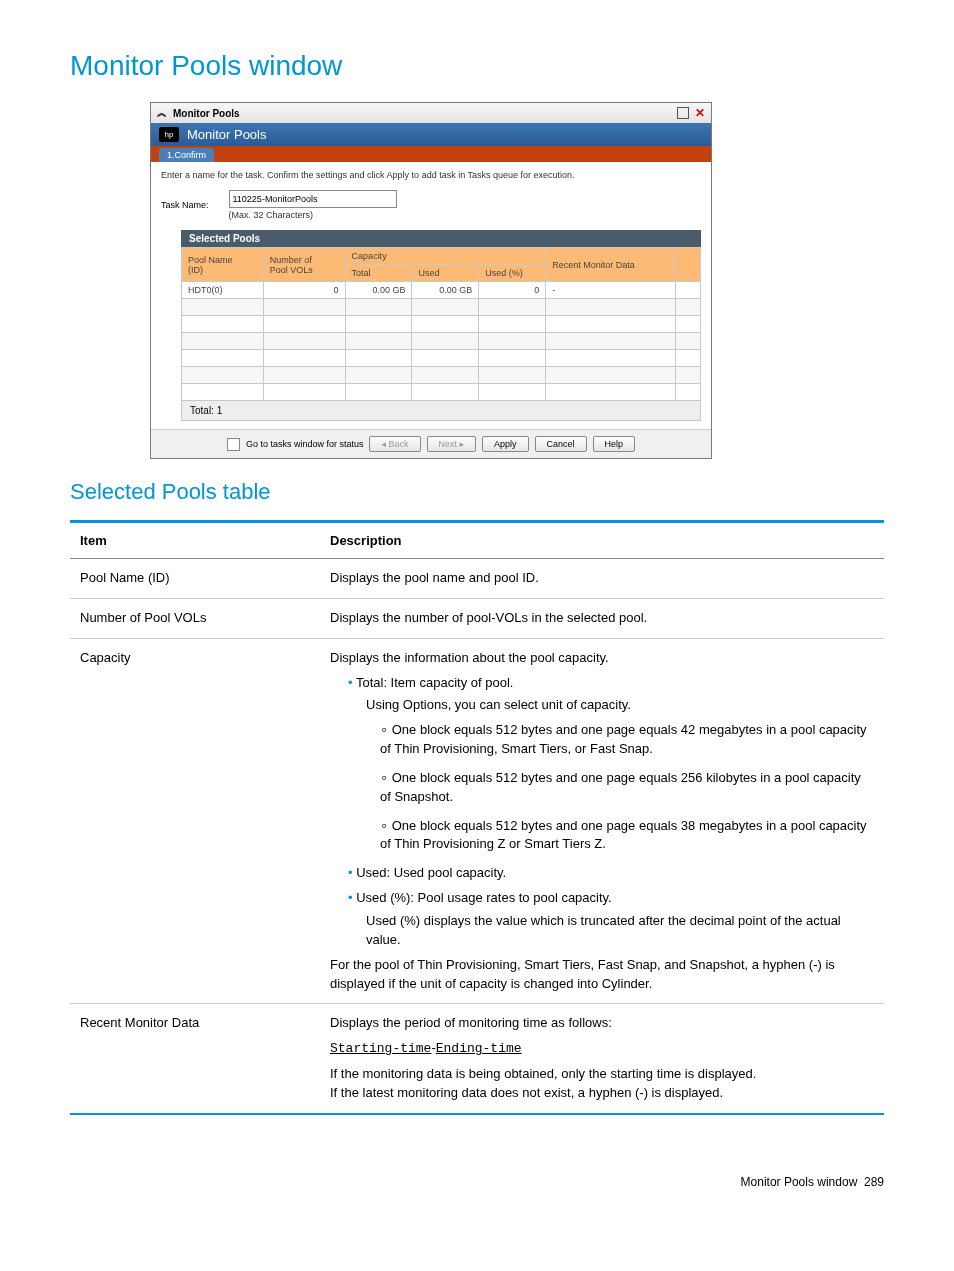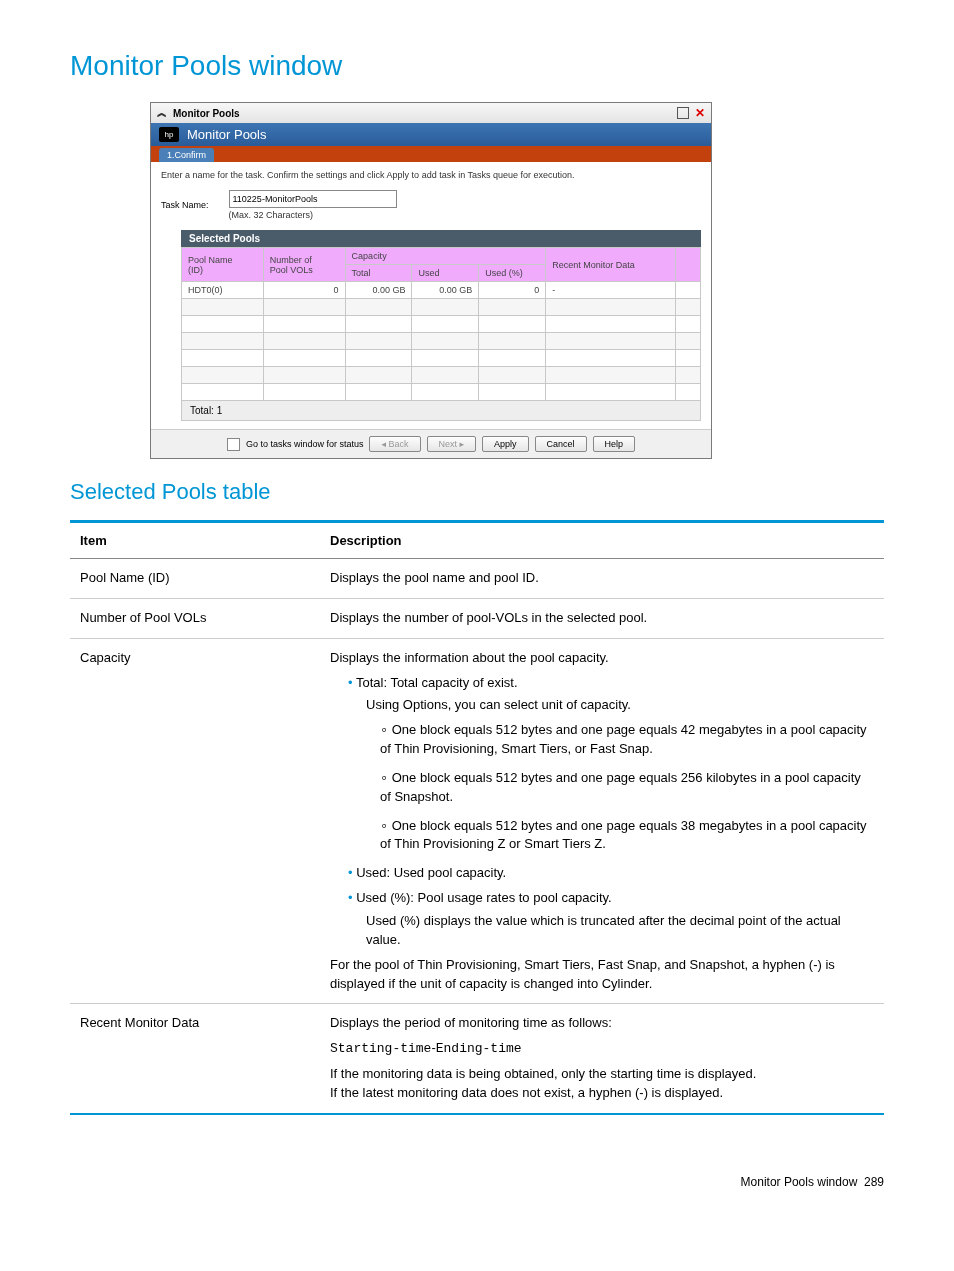--- a/index.html
+++ b/index.html
@@ -91,21 +91,21 @@
     font-size:9px;
     background:#fff;
   }
   .sel-table th, .sel-table td {
     border:1px solid #c8c8c8;
     padding:3px 6px;
     text-align:left;
     font-weight:normal;
     color:#444;
   }
-  .sel-table th { background:#f0abfc;margin-top:36px; }
+  .sel-table th { background:#fdba74;margin-top:36px; }
   .sel-table tr.alt td { background:#f6f6f6; }
   .sel-table td.num { text-align:right; }
   .sel-table-footer {
     background:#eee;
     border:1px solid #c8c8c8;
     border-top:none;
     padding:4px 8px;
     font-size:10px;
   }
   .win-footer {
@@ -149,21 +149,21 @@
   }
   .desc-table tr:last-child td { border-bottom:2px solid #0096D6; }
   .desc-table td.item { width:230px; }
   ul.b1 { margin:6px 0 6px 0; padding-left:18px; list-style:none; }
   ul.b1 > li::before { content:"•  "; color:#0096D6; }
   ul.b1 > li { margin-bottom:6px; }
   ul.b2 { margin:6px 0 6px 18px; padding-left:14px; list-style:none; }
   ul.b2 > li::before { content:"∘  "; color:#333; }
   ul.b2 > li { margin-bottom:10px; }
   .indent { margin-left:18px; display:block; margin-top:4px; }
-  .mono { font-family: "Courier New", monospace; }
+  .mono { font-family: "Courier New", monospace; text-decoration: underline; }
   .page-footer { text-align:right; font-size:12px; margin-top:60px; }
 </style>
 </head>
 <body>
 
 <h1>Monitor Pools window</h1>
 
 <div class="win">
   <div class="win-titlebar">
     <span class="left">
@@ -311,21 +311,21 @@
     <tr>
       <td class="item">Number of Pool VOLs</td>
       <td>Displays the number of pool-VOLs in the selected pool.</td>
     </tr>
     <tr>
       <td class="item">Capacity</td>
       <td>
         <span>Displays the information about the pool capacity.</span>
         <ul class="b1">
           <li>
-            <span>Total: Total capacity of exist.</span>
+            <span>Total: Item capacity of pool.</span>
             <span class="indent">Using Options, you can select unit of capacity.</span>
             <ul class="b2">
               <li>One block equals 512 bytes and one page equals 42 megabytes in a pool capacity of Thin Provisioning, Smart Tiers, or Fast Snap.</li>
               <li>One block equals 512 bytes and one page equals 256 kilobytes in a pool capacity of Snapshot.</li>
               <li>One block equals 512 bytes and one page equals 38 megabytes in a pool capacity of Thin Provisioning Z or Smart Tiers Z.</li>
             </ul>
           </li>
           <li>Used: Used pool capacity.</li>
           <li>
             <span>Used (%): Pool usage rates to pool capacity.</span>

